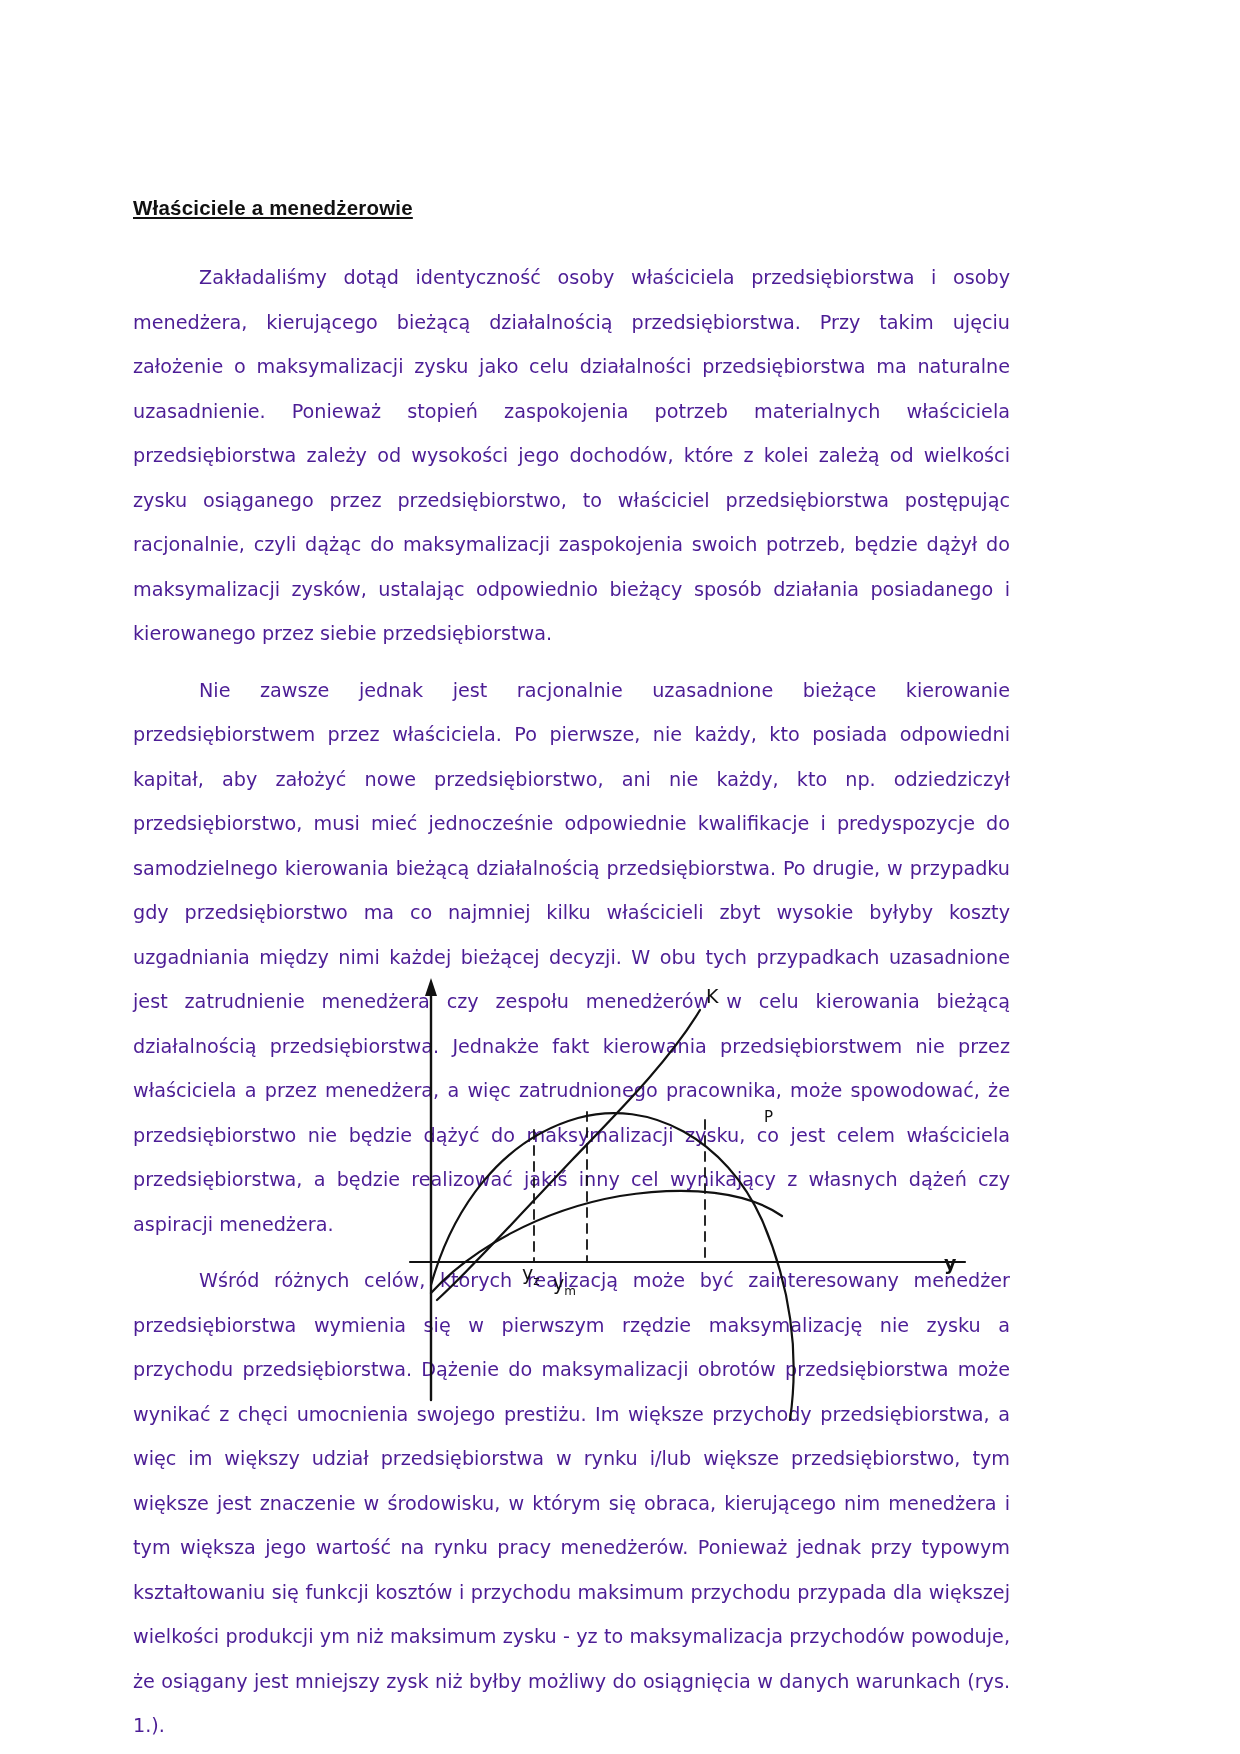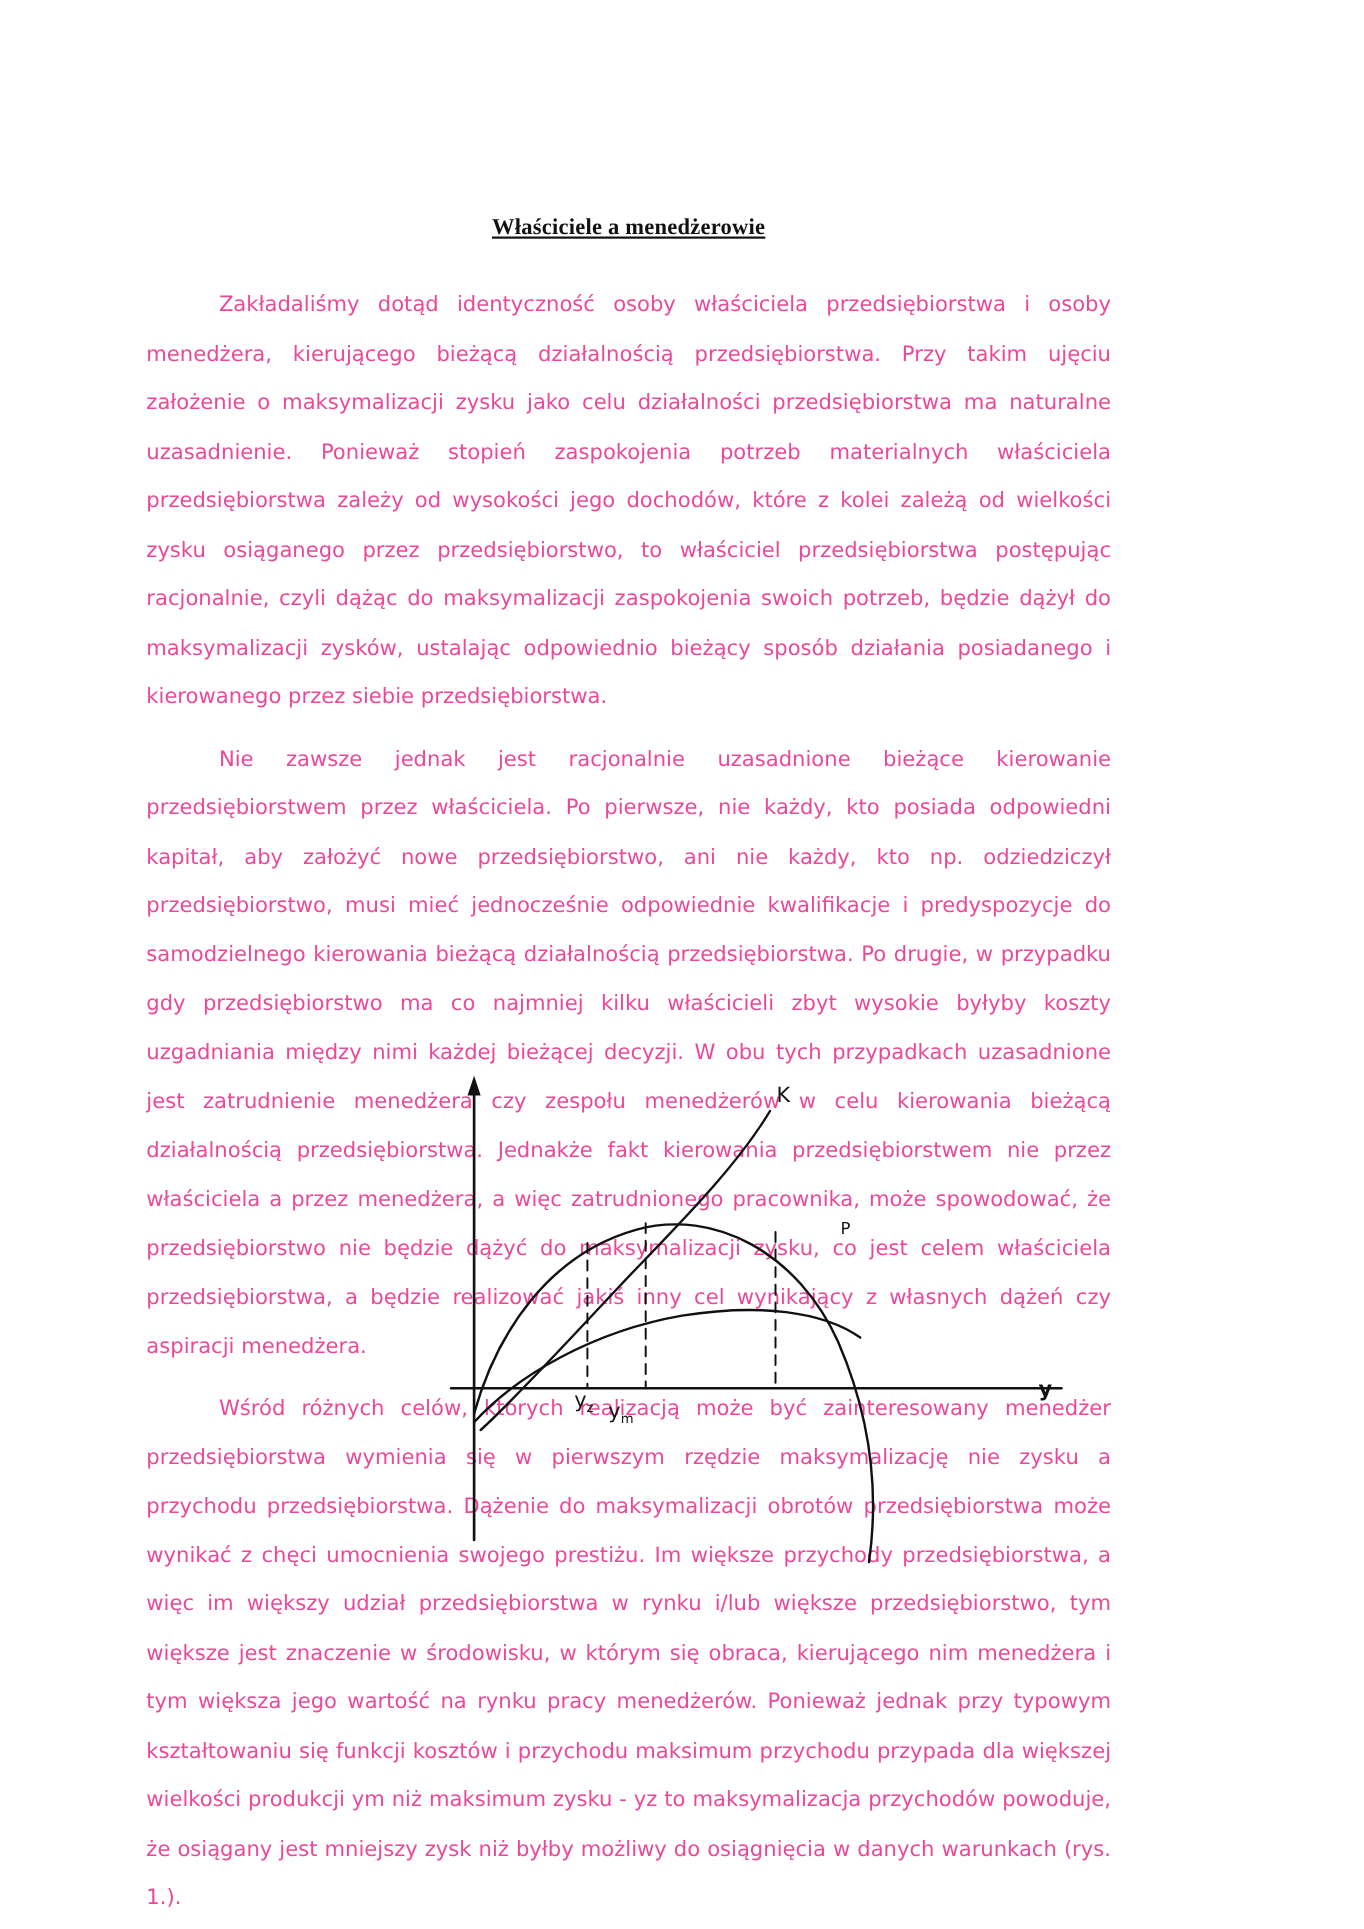--- a/index.html
+++ b/index.html
@@ -17,36 +17,36 @@
     background: #ffffff;
     overflow: hidden;
   }
   .content {
     position: absolute;
     left: 133px;
     top: 196px;
     width: 877px;
   }
   .doc-title {
-    font-family: Liberation Serif, serif;
+    font-family: Liberation Sans, sans-serif;
     font-size: 20.5px;
     font-weight: bold;
-    text-align: center;
+    text-align: left;
     text-decoration: underline;
     letter-spacing: 0.2px;
     margin: 0 0 36px 0;
     color: #111111;
   }
   p.para {
     font-family: "DejaVu Sans", sans-serif;
     font-size: 19.2px;
     line-height: 44.5px;
     text-align: justify;
     text-justify: inter-word;
-    color: #ec4899;
+    color: #4c1d95;
     margin: 0 0 12px 0;
     text-indent: 66px;
     position: relative;
     z-index: 3;
   }
   p.para:last-child {
     margin-bottom: 0;
   }
   
   .chart-layer {

